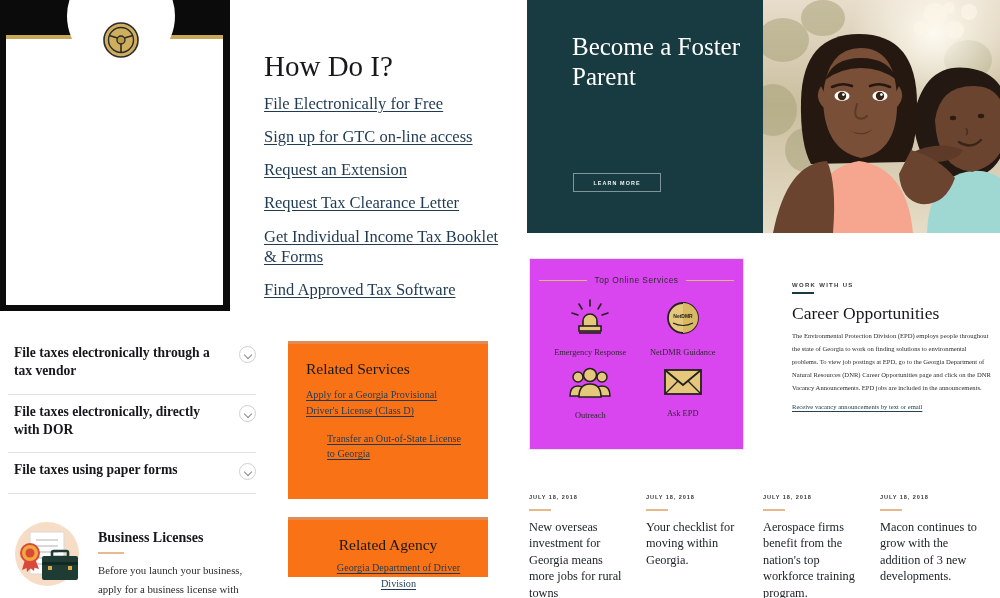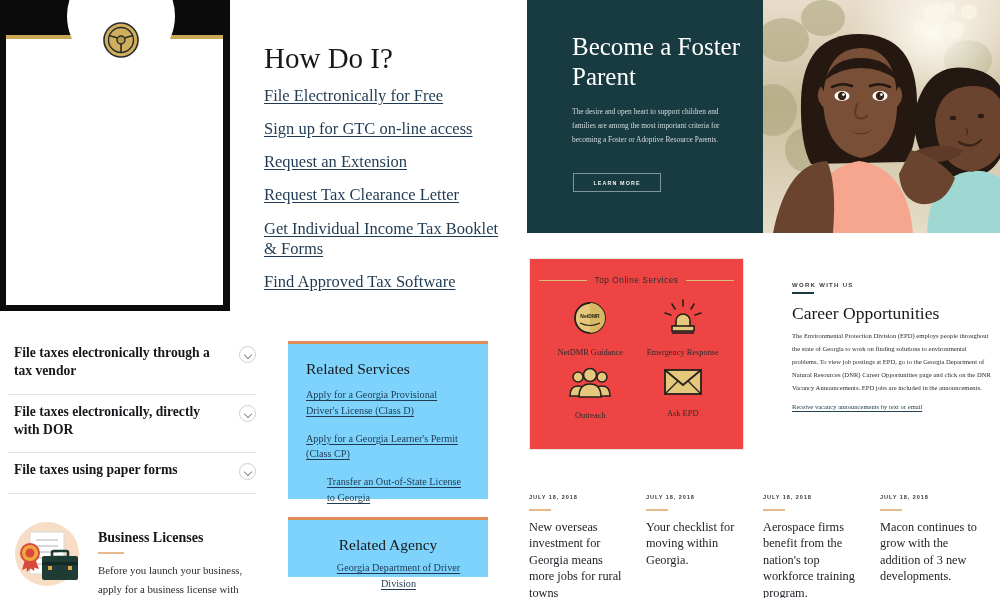--- a/index.html
+++ b/index.html
@@ -71,30 +71,30 @@
 
   
   .biz{ position:absolute; left:8px; top:512px; width:250px; display:flex; gap:12px; }
   .biz-ill{ flex:0 0 auto; width:78px; height:78px; position:relative; }
   .biz-body{ padding-top:18px; }
   .biz-title{ font-size:14px; font-weight:bold; color:#15171a; }
   .biz-rule{ width:26px; height:2px; background:#e9b98e; margin:6px 0 7px; }
   .biz-text{ font-size:10.8px; line-height:1.72; color:#2b2b2b; }
 
   
-  .hdi{ position:absolute; left:264px; top:42px; width:240px; }
+  .hdi{ position:absolute; left:264px; top:50px; width:240px; }
   .hdi-title{ font-size:29px; color:#17181a; font-weight:400; margin-bottom:11px; }
   .hdi a{
     display:block; color:#1f3a52; font-size:16.5px; line-height:1.22;
     text-decoration:underline; text-underline-offset:2px; margin-bottom:13px;
   }
 
   
   .panel{
-    position:absolute; background:#7dd3fc; border-top:3px solid #e08c56;
+    position:absolute; background:#f97316; border-top:3px solid #e08c56;
   }
   .panel-pad{ padding:16px 18px 18px; }
   .panel h3{ font-size:15.5px; font-weight:400; color:#17181a; margin-bottom:9px; }
   .panel a{
     display:block; color:#1f3a52; font-size:10.2px; line-height:1.55;
     text-decoration:underline; text-underline-offset:1.5px; margin-bottom:12px;
   }
   .panel a:last-child{ margin-bottom:0;margin-left:21px; }
   #related-services{ left:288px; top:341px; width:200px; height:158px; }
   #related-agency{ left:288px; top:517px; width:200px; height:60px;text-align:center; }
@@ -121,21 +121,21 @@
     font-family:"Liberation Sans", sans-serif; font-weight:bold;
   }
   .hero-photo{
     position:absolute; left:236px; top:0; width:237px; height:233px;
     overflow:hidden;
   }
 
   
   .tos{
     position:absolute; left:529px; top:258px; width:215px; height:192px;
-    background:#ef4444; border:1px solid #e6e6e6;
+    background:#d946ef; border:1px solid #e6e6e6;
   }
   .tos-head{ display:flex; align-items:center; justify-content:center; gap:8px; margin-top:16px; }
   .tos-head .ln{ width:48px; height:1px; background:#d9bb79; }
   .tos-title{
     font-size:8.4px; color:#2d2d2d; letter-spacing:.5px;
     font-family:"Liberation Sans", sans-serif;
   }
   .tos-grid{
     display:grid; grid-template-columns:1fr 1fr; row-gap:8px; margin-top:14px;
     padding:0 14px;
@@ -253,36 +253,34 @@
     <a href="#">Request an Extension</a>
     <a href="#">Request Tax Clearance Letter</a>
     <a href="#">Get Individual Income Tax Booklet &amp; Forms</a>
     <a href="#">Find Approved Tax Software</a>
   </div>
 
   <div class="panel" id="related-services">
     <div class="panel-pad">
       <h3>Related Services</h3>
       <a href="#">Apply for a Georgia Provisional Driver's License (Class D)</a>
-      <a href="#">Apply for a Georgia Learner's Permit (Class CP)</a>
       <a href="#">Transfer an Out-of-State License to Georgia</a>
     </div>
   </div>
 
   <div class="panel" id="related-agency">
     <div class="panel-pad">
       <h3>Related Agency</h3>
       <a href="#">Georgia Department of Driver Division</a>
     </div>
   </div>
 
   <div class="hero">
     <div class="hero-left"></div>
     <div class="hero-h">Become a Foster Parent</div>
-    <div class="hero-p">The desire and open heart to support children and families are among the most important criteria for becoming a Foster or Adoptive Resource Parents.</div>
     <div class="hero-btn">LEARN MORE</div>
 
     <div class="hero-photo">
       <svg viewBox="0 0 237 233" width="237" height="233" preserveAspectRatio="xMidYMid slice">
         <defs>
           <linearGradient id="bgl" x1="0" y1="0" x2="0" y2="1">
             <stop offset="0%" stop-color="#e8ddcb"></stop>
             <stop offset="45%" stop-color="#cbbf9f"></stop>
             <stop offset="100%" stop-color="#e6ddc8"></stop>
           </linearGradient>
@@ -348,49 +346,49 @@
     <div class="tos-head">
       <span class="ln"></span>
       <span class="tos-title">Top Online Services</span>
       <span class="ln"></span>
     </div>
     <div class="tos-grid">
 
       <div class="tos-cell">
         <span>
           <svg width="40" height="38" viewBox="0 0 40 38">
-            <circle cx="20" cy="19" r="15" fill="#e6c87c" stroke="#23211c" stroke-width="1.8"></circle>
-            <path d="M20 4 a15 15 0 0 1 0 30" fill="#d9b864"></path>
-            <text x="20" y="19" font-size="5" font-family="Liberation Sans, sans-serif" font-weight="bold" fill="#23211c" text-anchor="middle">NetDMR</text>
-            <path d="M10 24 q10 5 20 0" stroke="#23211c" stroke-width="1.2" fill="none"></path>
-          </svg>
-        </span>
-        <span class="lbl">NetDMR Guidance</span>
-      </div>
-
-      <div class="tos-cell">
-        <span>
-          <svg width="40" height="38" viewBox="0 0 40 38">
             <g stroke="#23211c" stroke-width="1.6" stroke-linecap="round">
               <line x1="20" y1="1" x2="20" y2="7"></line>
               <line x1="9" y1="5" x2="12" y2="10"></line>
               <line x1="31" y1="5" x2="28" y2="10"></line>
               <line x1="2" y1="14" x2="8" y2="16"></line>
               <line x1="38" y1="14" x2="32" y2="16"></line>
             </g>
             <path d="M13 28 v-6 a7 7 0 0 1 14 0 v6z" fill="#e6c87c" stroke="#23211c" stroke-width="1.6"></path>
             <rect x="9" y="27" width="22" height="5" fill="#e6c87c" stroke="#23211c" stroke-width="1.6"></rect>
             <line x1="9" y1="34" x2="31" y2="34" stroke="#23211c" stroke-width="1.6"></line>
           </svg>
         </span>
         <span class="lbl">Emergency Response</span>
       </div>
 
       <div class="tos-cell">
         <span>
+          <svg width="40" height="38" viewBox="0 0 40 38">
+            <circle cx="20" cy="19" r="15" fill="#e6c87c" stroke="#23211c" stroke-width="1.8"></circle>
+            <path d="M20 4 a15 15 0 0 1 0 30" fill="#d9b864"></path>
+            <text x="20" y="19" font-size="5" font-family="Liberation Sans, sans-serif" font-weight="bold" fill="#23211c" text-anchor="middle">NetDMR</text>
+            <path d="M10 24 q10 5 20 0" stroke="#23211c" stroke-width="1.2" fill="none"></path>
+          </svg>
+        </span>
+        <span class="lbl">NetDMR Guidance</span>
+      </div>
+
+      <div class="tos-cell">
+        <span>
           <svg width="42" height="34" viewBox="0 0 42 34">
             <circle cx="9" cy="11" r="5" fill="#e6c87c" stroke="#23211c" stroke-width="1.5"></circle>
             <path d="M1 30 q0 -10 8 -10 q8 0 8 10z" fill="#e6c87c" stroke="#23211c" stroke-width="1.5"></path>
             <circle cx="33" cy="11" r="5" fill="#e6c87c" stroke="#23211c" stroke-width="1.5"></circle>
             <path d="M25 30 q0 -10 8 -10 q8 0 8 10z" fill="#e6c87c" stroke="#23211c" stroke-width="1.5"></path>
             <circle cx="21" cy="9" r="6.5" fill="#e6c87c" stroke="#23211c" stroke-width="1.6"></circle>
             <path d="M10 31 q0 -13 11 -13 q11 0 11 13z" fill="#e6c87c" stroke="#23211c" stroke-width="1.6"></path>
           </svg>
         </span>
         <span class="lbl">Outreach</span>

